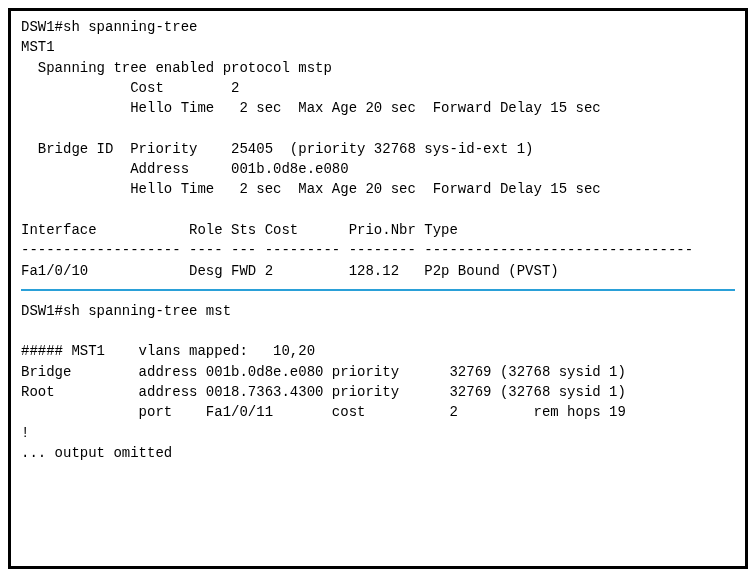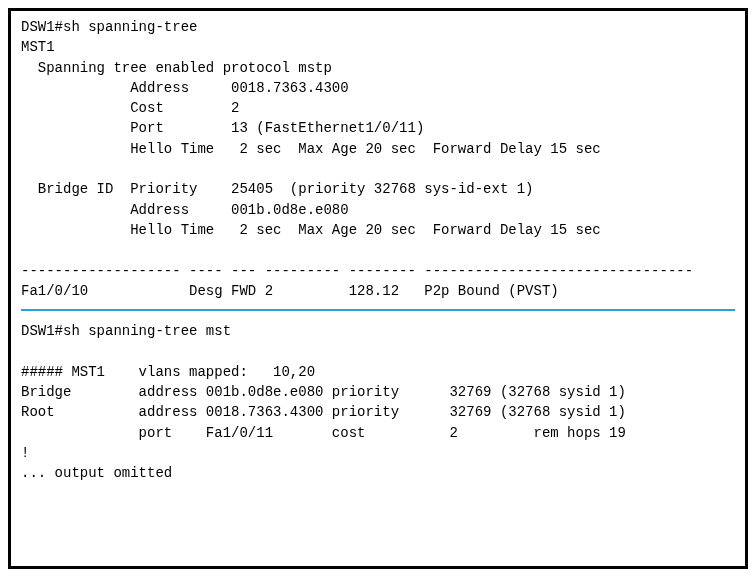--- a/index.html
+++ b/index.html
@@ -26,33 +26,32 @@
     }
   </style>
 </head>
 <body>
 
 <div class="outer">
   <div class="line">DSW1#sh spanning-tree</div>
   <div class="line">MST1</div>
   <div class="line">  Spanning tree enabled protocol mstp</div>
 
-  <div class="line"><span>             Address     </span><span>0018.7363.4300</span></div>
   <div class="line"><span>             Cost        </span><span>2</span></div>
-  <div class="line"><span>             Port        </span><span>13 (FastEthernet1/0/11)</span></div>
   <div class="line"><span>             Hello Time   </span><span>2 sec  Max Age 20 sec  Forward Delay 15 sec</span></div>
 
   <div class="line">&nbsp;</div>
 
   <div class="line"><span>  Bridge ID  Priority    </span><span>25405  (priority 32768 sys-id-ext 1)</span></div>
   <div class="line"><span>             Address     </span><span>001b.0d8e.e080</span></div>
   <div class="line"><span>             Hello Time   </span><span>2 sec  Max Age 20 sec  Forward Delay 15 sec</span></div>
 
   <div class="line">&nbsp;</div>
 
+  <div class="line">Interface           Role Sts Cost      Prio.Nbr Type</div>
   <div class="line">------------------- ---- --- --------- -------- --------------------------------</div>
   <div class="line">Fa1/0/10            Desg FWD 2         128.12   P2p Bound (PVST)</div>
 
   <hr class="hr">
 
   <div class="line">DSW1#sh spanning-tree mst</div>
   <div class="line">&nbsp;</div>
   <div class="line">##### MST1    vlans mapped:   10,20</div>
   <div class="line">Bridge        address 001b.0d8e.e080 priority      32769 (32768 sysid 1)</div>
   <div class="line">Root          address 0018.7363.4300 priority      32769 (32768 sysid 1)</div>

